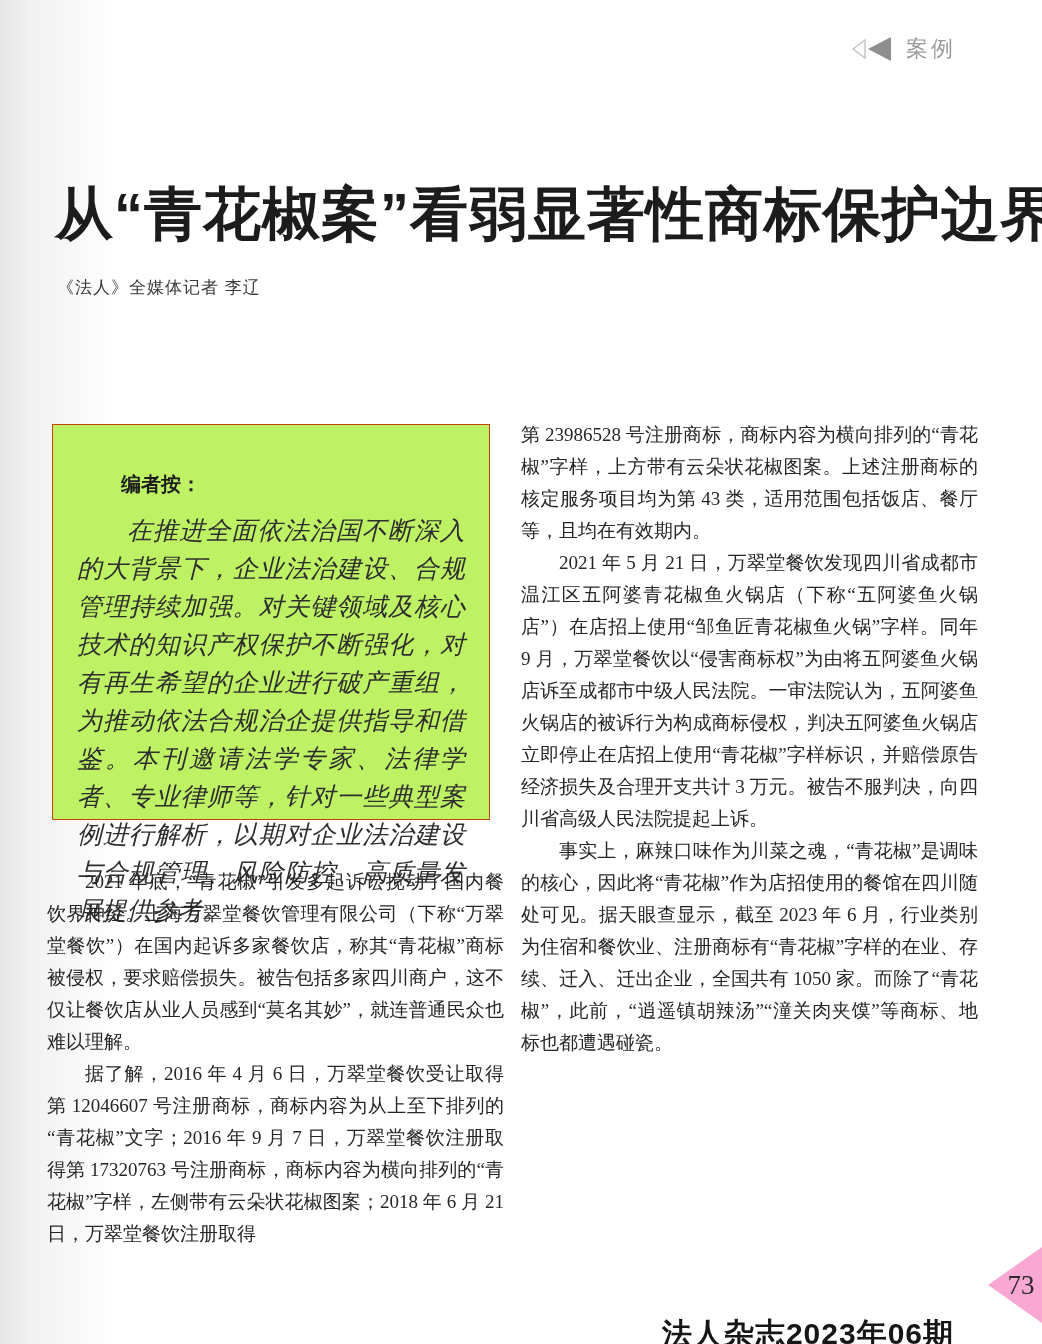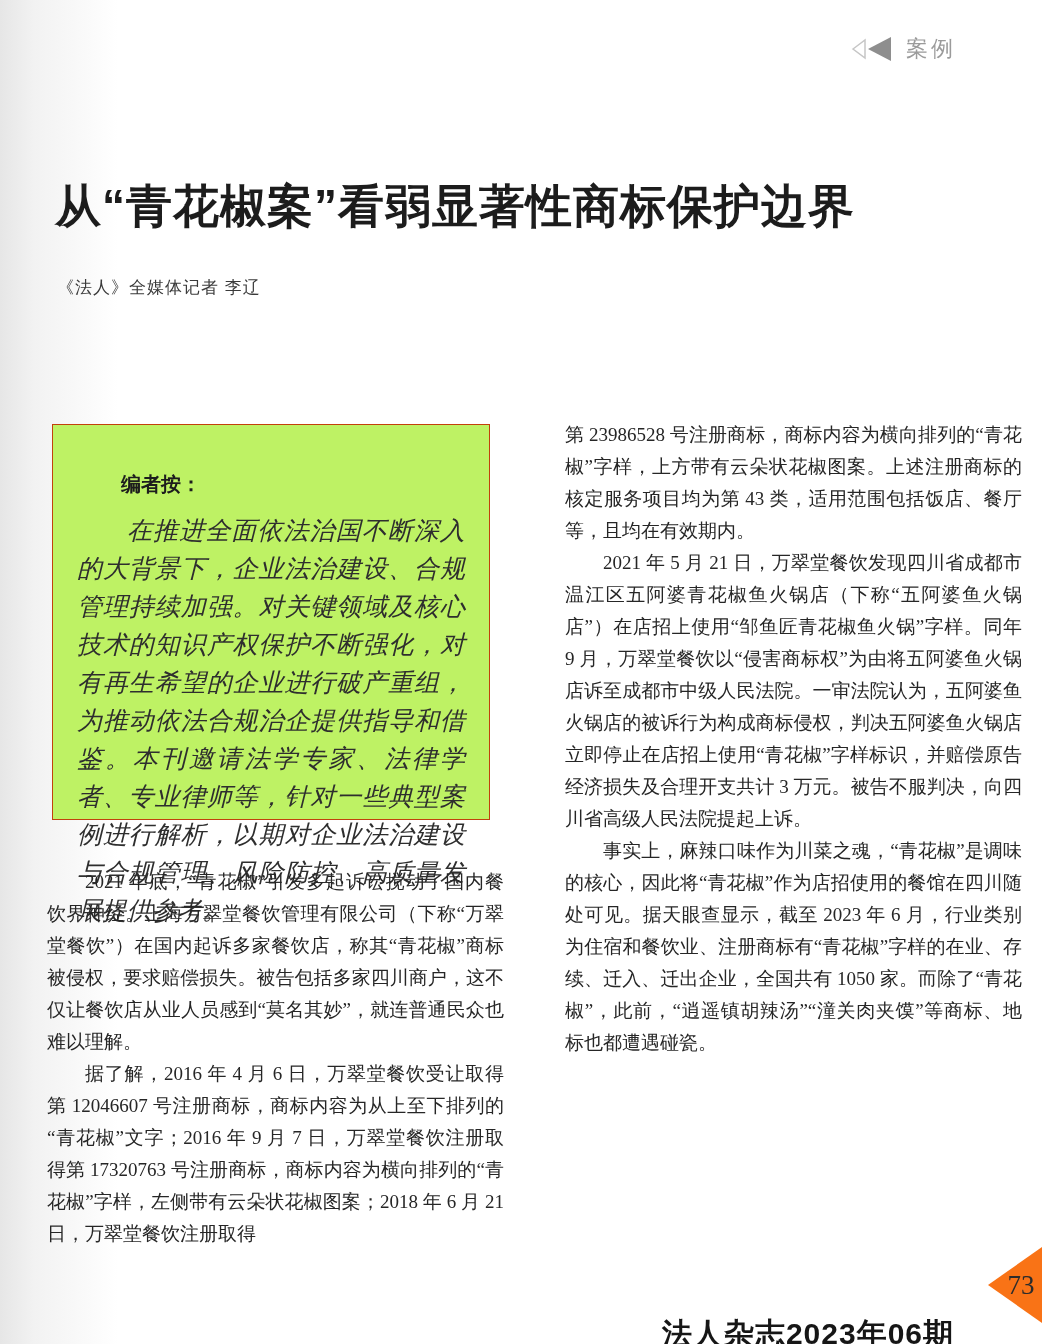--- a/index.html
+++ b/index.html
@@ -16,21 +16,21 @@
     position:absolute; top:34px; right:86px;
     display:flex; align-items:center; gap:11px;
   }
   .section-label {
     font-family:"Liberation Sans","DejaVu Sans",sans-serif;
     font-size:22px; color:#9b9b9b; letter-spacing:3px;
   }
   .article-title {
     position:absolute; left:55px; top:176px; width:880px; margin:0;
     font-family:"Liberation Sans","DejaVu Sans",sans-serif;
-    font-size:46px; font-weight:800; color:#1c1c1c; letter-spacing:1px; white-space:nowrap;
+    font-size:58px; font-weight:800; color:#1c1c1c; letter-spacing:1px; white-space:nowrap;
   }
   .byline {
     position:absolute; left:57px; top:276px;
     font-family:"Liberation Sans","DejaVu Sans",sans-serif;
     font-size:17px; color:#3a3a3a; letter-spacing:1px;
   }
   .editor-note {
     position:absolute; left:52px; top:424px; width:438px; height:396px;
     border:1px solid #c2410c; box-sizing:border-box;
     padding:46px 24px 0 24px; background:#bef264;
@@ -38,34 +38,34 @@
   .note-label {
     font-family:"Liberation Sans","DejaVu Sans",sans-serif;
     font-weight:700; font-size:20px; color:#1d1d1d; margin:0 0 14px 44px;
   }
   .note-body {
     margin:0; font-style:italic; font-size:25px; line-height:38px;
     text-indent:2em; text-align:justify; color:#2e2e2e;
   }
   .col { position:absolute; width:457px; }
   .col-left  { left:47px;  top:866px; }
-  .col-right { left:521px; top:419px;margin-left:44px; }
+  .col-right { left:521px; top:419px; }
   .col p {
     margin:0; font-size:19px; line-height:32px;
     text-indent:2em; text-align:justify; color:#262626;
   }
   .col p.continuation { text-indent:0; }
   .journal {
     position:absolute; right:88px; top:1270px;
     font-family:Liberation Sans, sans-serif;
     font-weight:700; font-size:30px; color:#161616; letter-spacing:1px;margin-top:44px;
   }
   .page-tri {
     position:absolute; right:0; top:1247px; width:54px; height:76px;
-    background:#f97316; clip-path:polygon(0 50%,100% 0,100% 100%);
+    background:#f9a8d4; clip-path:polygon(0 50%,100% 0,100% 100%);
     display:flex; align-items:center; justify-content:center;
   }
   .page-num {
     font-family:"Liberation Serif","DejaVu Serif",serif;
     font-size:27px; color:#2c2c2c; padding-left:12px;
   }
 </style>
 </head>
 <body>
 

